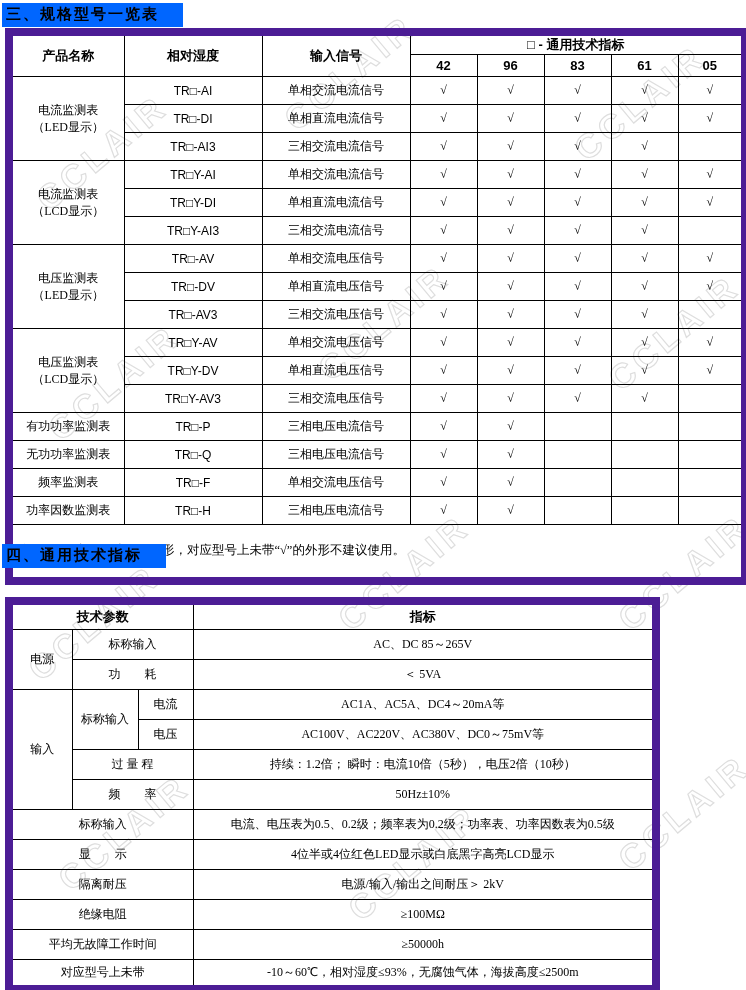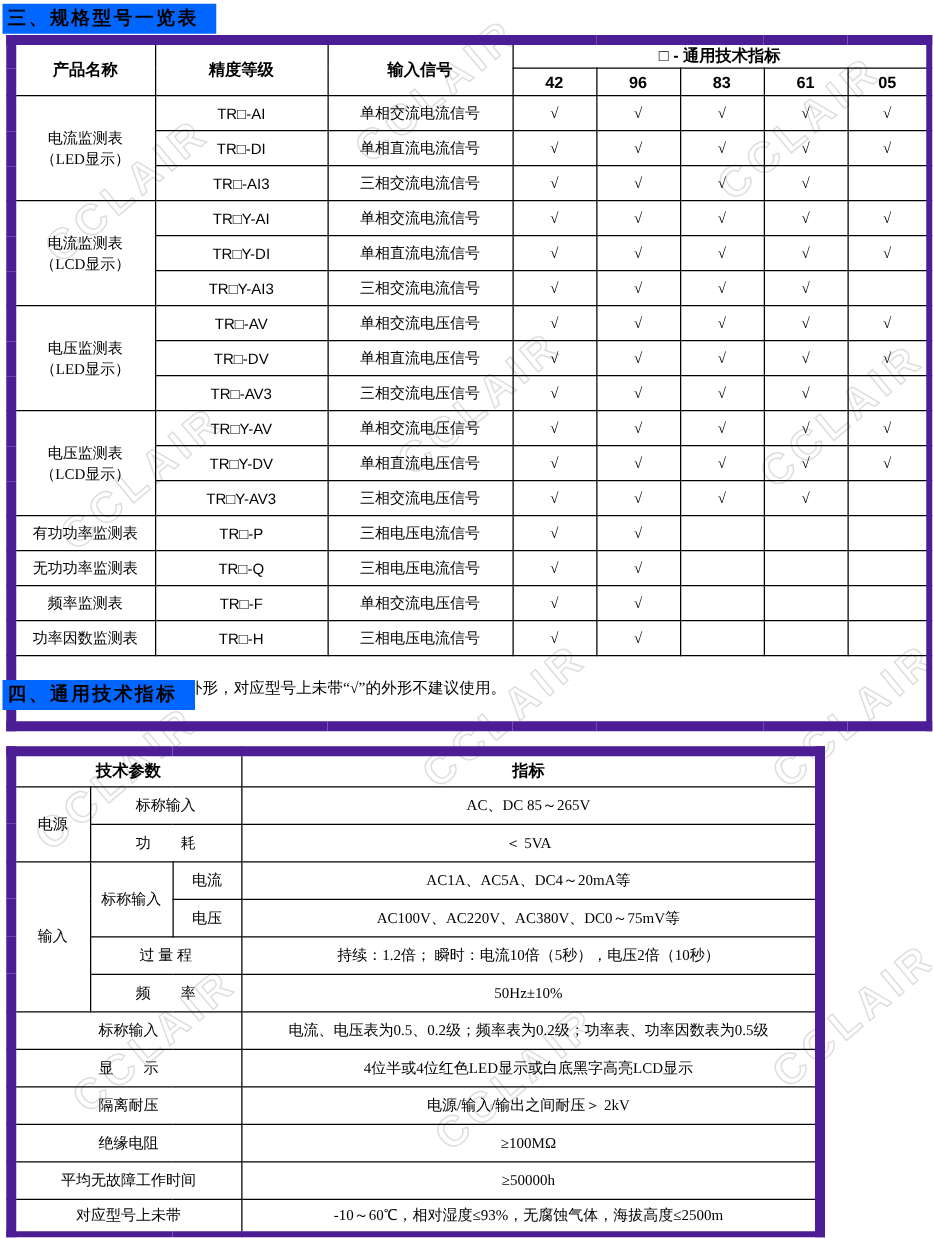--- a/index.html
+++ b/index.html
@@ -30,21 +30,21 @@
   .sec-title {
     position: absolute;
     left: 2px;
     display: inline-block;
     background: #0066ff;
     color: #000000;
     font-family: "Liberation Sans", sans-serif;
     font-weight: bold;
     font-size: 15px;
     letter-spacing: 2px;
-    padding: 2px 14px 3px 4px;
+    padding: 2px 24px 3px 4px;
     z-index: 2;
   }
   #title1 { top: 3px; }
   #title2 { top: 544px; text-align: right; }
   table {
     position: absolute;
     border-collapse: collapse;
     table-layout: fixed;
     background: transparent;
     z-index: 1;
@@ -112,21 +112,21 @@
         <col style="width:148px">
       <col style="width:67px">
         <col style="width:67px">
         <col style="width:67px">
         <col style="width:67px">
         <col style="width:67px">
     </colgroup>
     <thead>
       <tr>
         <th rowspan="2">产品名称</th>
-        <th rowspan="2">精度等级</th>
+        <th rowspan="2">相对湿度</th>
         <th rowspan="2">输入信号</th>
         <th colspan="5">□ - 通用技术指标</th>
       </tr>
       <tr id="shape-codes-row">
           <th>42</th>
           <th>96</th>
           <th>83</th>
           <th>61</th>
           <th>05</th>
         </tr>

